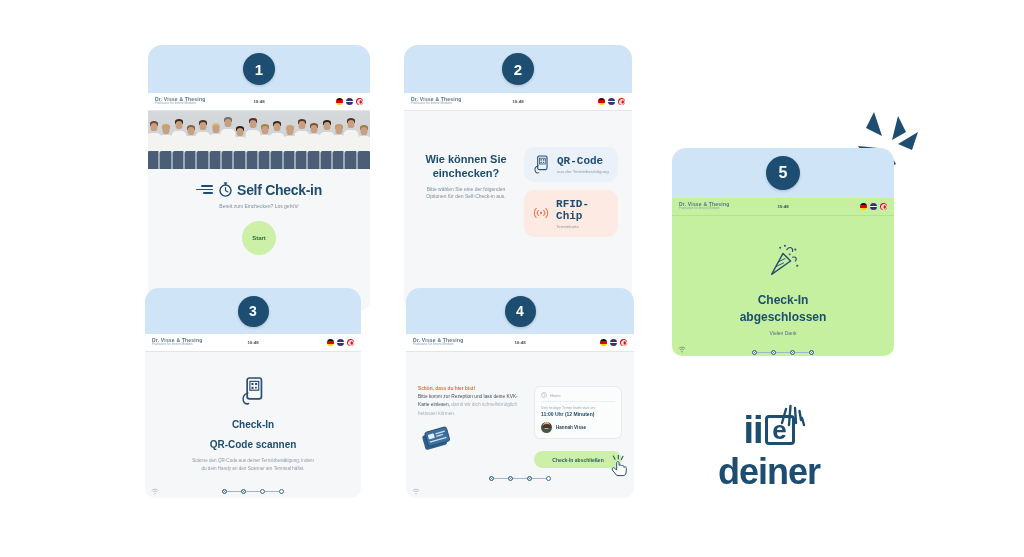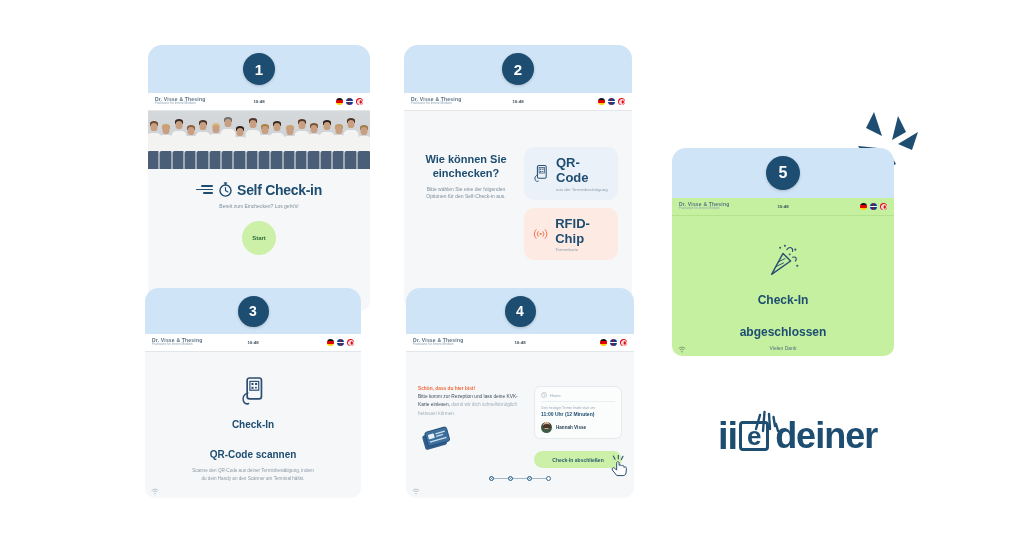--- a/index.html
+++ b/index.html
@@ -142,21 +142,21 @@
     font-size: 11px; font-weight: bold; color: #1d4d70; line-height: 1.25;
   }
   .s2-sub { font-size: 5px; color: #7d8f9d; margin-top: 5px; line-height: 1.5; }
   .s2-right { flex: 1; display: flex; flex-direction: column; gap: 8px; padding-top: 4px; }
   .opt-card {
     display: flex; align-items: center; gap: 7px;
     border-radius: 10px; padding: 8px 9px; cursor: pointer;
   }
   .opt-card.blue { background: #eaf1f8; }
   .opt-card.peach { background: #fdeae3; }
-  .opt-title { font-size: 13px; font-weight: bold; color: #1d4d70; }
+  .opt-title { font-size: 11px; font-weight: bold; color: #1d4d70; font-family: Liberation Mono, monospace; }
   .opt-sub { font-size: 4.4px; color: #8d9dab; margin-top: 1.5px; }
 
   
   .s3-center { text-align: center; padding-top: 24px; }
   .s3-title { font-size: 10px; font-weight: bold; color: #1d4d70; line-height: 1.35; margin-top: 8px; }
   .s3-body { font-size: 4.6px; color: #8a9aa7; line-height: 1.7; margin: 6px auto 0; width: 125px; }
 
   
   .dots { display: flex; align-items: center; justify-content: center; gap: 0; margin-top: 16px; }
   .dot { width: 5px; height: 5px; border-radius: 50%; border: 1.2px solid #3c6c92; background: #fff; flex: none; }
@@ -485,21 +485,21 @@
         <svg width="26" height="30" viewBox="0 0 20 22">
           <rect x="5.5" y="1" width="11" height="16" rx="1.8" fill="none" stroke="#2b4e72" stroke-width="1.3"></rect>
           <rect x="7.6" y="3.6" width="6.8" height="6.8" fill="none" stroke="#2b4e72" stroke-width=".9"></rect>
           <rect x="8.8" y="4.8" width="1.6" height="1.6" fill="#2b4e72"></rect>
           <rect x="11.6" y="4.8" width="1.6" height="1.6" fill="#2b4e72"></rect>
           <rect x="8.8" y="7.8" width="1.6" height="1.6" fill="#2b4e72"></rect>
           <rect x="11.6" y="7.8" width="1.3" height="1.3" fill="#2b4e72"></rect>
           <path d="M6 12.5 C3 13.5 1.8 16 2.6 18.6 C3.2 20.6 5 21.4 6.6 20.6" fill="none" stroke="#2b4e72" stroke-width="1.2" stroke-linecap="round"></path>
         </svg>
         <div class="s3-title">Check-In</div>
-        <div class="s3-title" style="margin-top:16px">QR-Code scannen</div>
+        <div class="s3-title" style="margin-top:6px">QR-Code scannen</div>
         <div class="s3-body">Scanne den QR-Code aus deiner Terminbestätigung, indem du dein Handy an den Scanner am Terminal hältst.</div>
 
         <div class="dots">
           <span class="dot filled"></span>
           <span class="dot-line"></span>
           <span class="dot filled"></span>
           <span class="dot-line"></span>
           <span class="dot"></span>
           <span class="dot-line"></span>
           <span class="dot"></span>
@@ -637,21 +637,21 @@
           <path d="M12.5 26 L20.5 22 M15 21 L22 17.5" stroke="#2b4e72" stroke-width="1" stroke-linecap="round"></path>
           <path d="M24 8 C27 4 31 6 30 10" fill="none" stroke="#2b4e72" stroke-width="1.2" stroke-linecap="round"></path>
           <path d="M30 16 C34 15 35 18 33 20" fill="none" stroke="#2b4e72" stroke-width="1.2" stroke-linecap="round"></path>
           <circle cx="22" cy="4" r="1.1" fill="#2b4e72"></circle>
           <circle cx="33" cy="8" r="1.1" fill="#2b4e72"></circle>
           <circle cx="35" cy="25" r="1.1" fill="#2b4e72"></circle>
           <circle cx="27" cy="13" r="1" fill="#2b4e72"></circle>
           <circle cx="17" cy="6" r="1" fill="#2b4e72"></circle>
         </svg>
         <div class="s5-title">Check-In</div>
-        <div class="s5-title" style="margin-top:16px">abgeschlossen</div>
+        <div class="s5-title" style="margin-top:1px">abgeschlossen</div>
         <div class="s5-sub">Vielen Dank</div>
 
         <div class="dots" style="margin-top:14px">
           <span class="dot filled"></span>
           <span class="dot-line"></span>
           <span class="dot filled"></span>
           <span class="dot-line"></span>
           <span class="dot filled"></span>
           <span class="dot-line"></span>
           <span class="dot filled"></span>
@@ -661,21 +661,21 @@
       <div class="wifi">
         <svg viewBox="0 0 12 10" width="8" height="7">
             <path d="M1 3.6 A7 7 0 0 1 11 3.6" fill="none" stroke="#6f8a5c" stroke-width="1.2"></path>
             <path d="M3 5.6 A4.2 4.2 0 0 1 9 5.6" fill="none" stroke="#6f8a5c" stroke-width="1.2"></path>
             <circle cx="6" cy="8.4" r="1" fill="#6f8a5c"></circle>
           </svg>
       </div>
     </div>
   </div>
 
-  <div class="logo" style="left:718px; top:415px;">
+  <div class="logo" style="left:718px; top:415px;flex-direction:column;">
     <div class="logo-mark">
       <span class="logo-ii">ii</span>
       <span class="logo-e-box">
         <span class="logo-e">e</span>
       </span>
       <svg class="logo-rays" viewBox="0 0 34 26">
         <path d="M9 22 L13 8" stroke="#1d4d70" stroke-width="2.4" stroke-linecap="round"></path>
         <path d="M16 24 L17.5 5" stroke="#1d4d70" stroke-width="2.4" stroke-linecap="round"></path>
         <path d="M23 22 L22 7" stroke="#1d4d70" stroke-width="2.4" stroke-linecap="round"></path>
         <path d="M28 19 L26.5 10" stroke="#1d4d70" stroke-width="2.4" stroke-linecap="round"></path>

